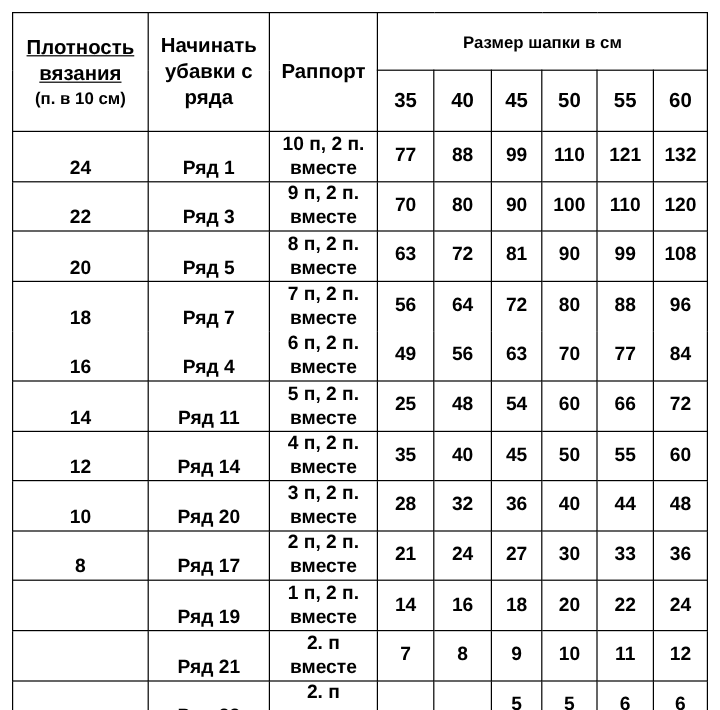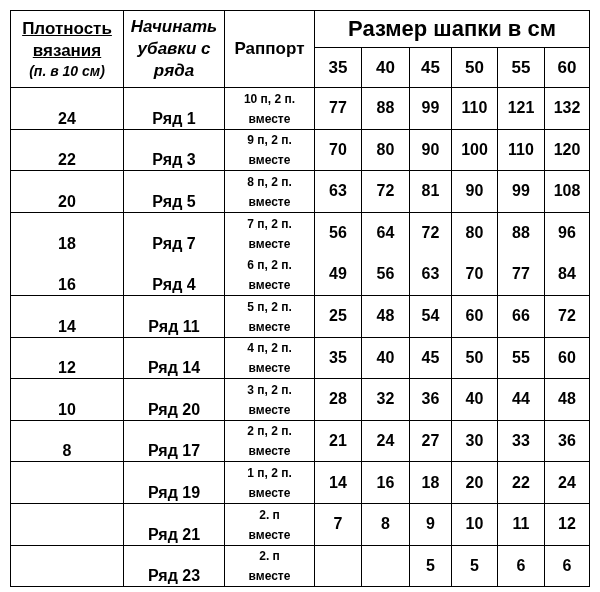--- a/index.html
+++ b/index.html
@@ -13,25 +13,25 @@
     }
     table.knit td, table.knit th {
       border: 1.5px solid #000;
       padding: 0;
       text-align: center;
       font-weight: bold;
       line-height: 20px;
       overflow: hidden;
     }
     .hdr { font-size: 17px; vertical-align: middle; }
-    .hdr-small { font-size: 14px; display: block; line-height: 18px; font-style: italic; }
-    .size-title { font-size: 22px; height: 33px; }
+    .hdr-small { font-size: 14px; display: block; line-height: 18px; }
+    .size-title { font-size: 14px; height: 33px; }
     .size-head { font-size: 17px; height: 35px; }
     td.dens, td.startrow { font-size: 16px; vertical-align: bottom; padding-bottom: 2px; }
-    td.rapport { font-size: 12px; line-height: 20px; vertical-align: bottom; margin-left: 44px; }
+    td.rapport { font-size: 16px; line-height: 20px; vertical-align: bottom; margin-left: 44px; }
     td.num { font-size: 16px; vertical-align: middle; }
     tr.r { height: 41.6px; }
     
     tr.nobottom td.mergeable { border-bottom: none; }
     tr.notop td.mergeable { border-top: none; }
     .numcell { display: block; }
   </style>
 </head>
 <body>
 
@@ -46,21 +46,21 @@
     <col style="width:46px">
       <col style="width:47px">
       <col style="width:45px">
   </colgroup>
   <thead>
     <tr>
       <th class="hdr" rowspan="2">
         <span style="display:block;padding:0 6px;line-height:22px;text-decoration:underline;">Плотность вязания</span>
         <span class="hdr-small">(п. в 10 см)</span>
       </th>
-      <th class="hdr" rowspan="2" style="line-height:22px;padding:5px 4px;font-style:italic;">Начинать убавки с ряда</th>
+      <th class="hdr" rowspan="2" style="line-height:22px;padding:16px 4px;">Начинать убавки с ряда</th>
       <th class="hdr" rowspan="2">Раппорт</th>
       <th class="hdr size-title" colspan="6">Размер шапки в см</th>
     </tr>
     <tr>
       <th class="size-head">35</th>
       <th class="size-head">40</th>
       <th class="size-head">45</th>
       <th class="size-head">50</th>
       <th class="size-head">55</th>
       <th class="size-head">60</th>

